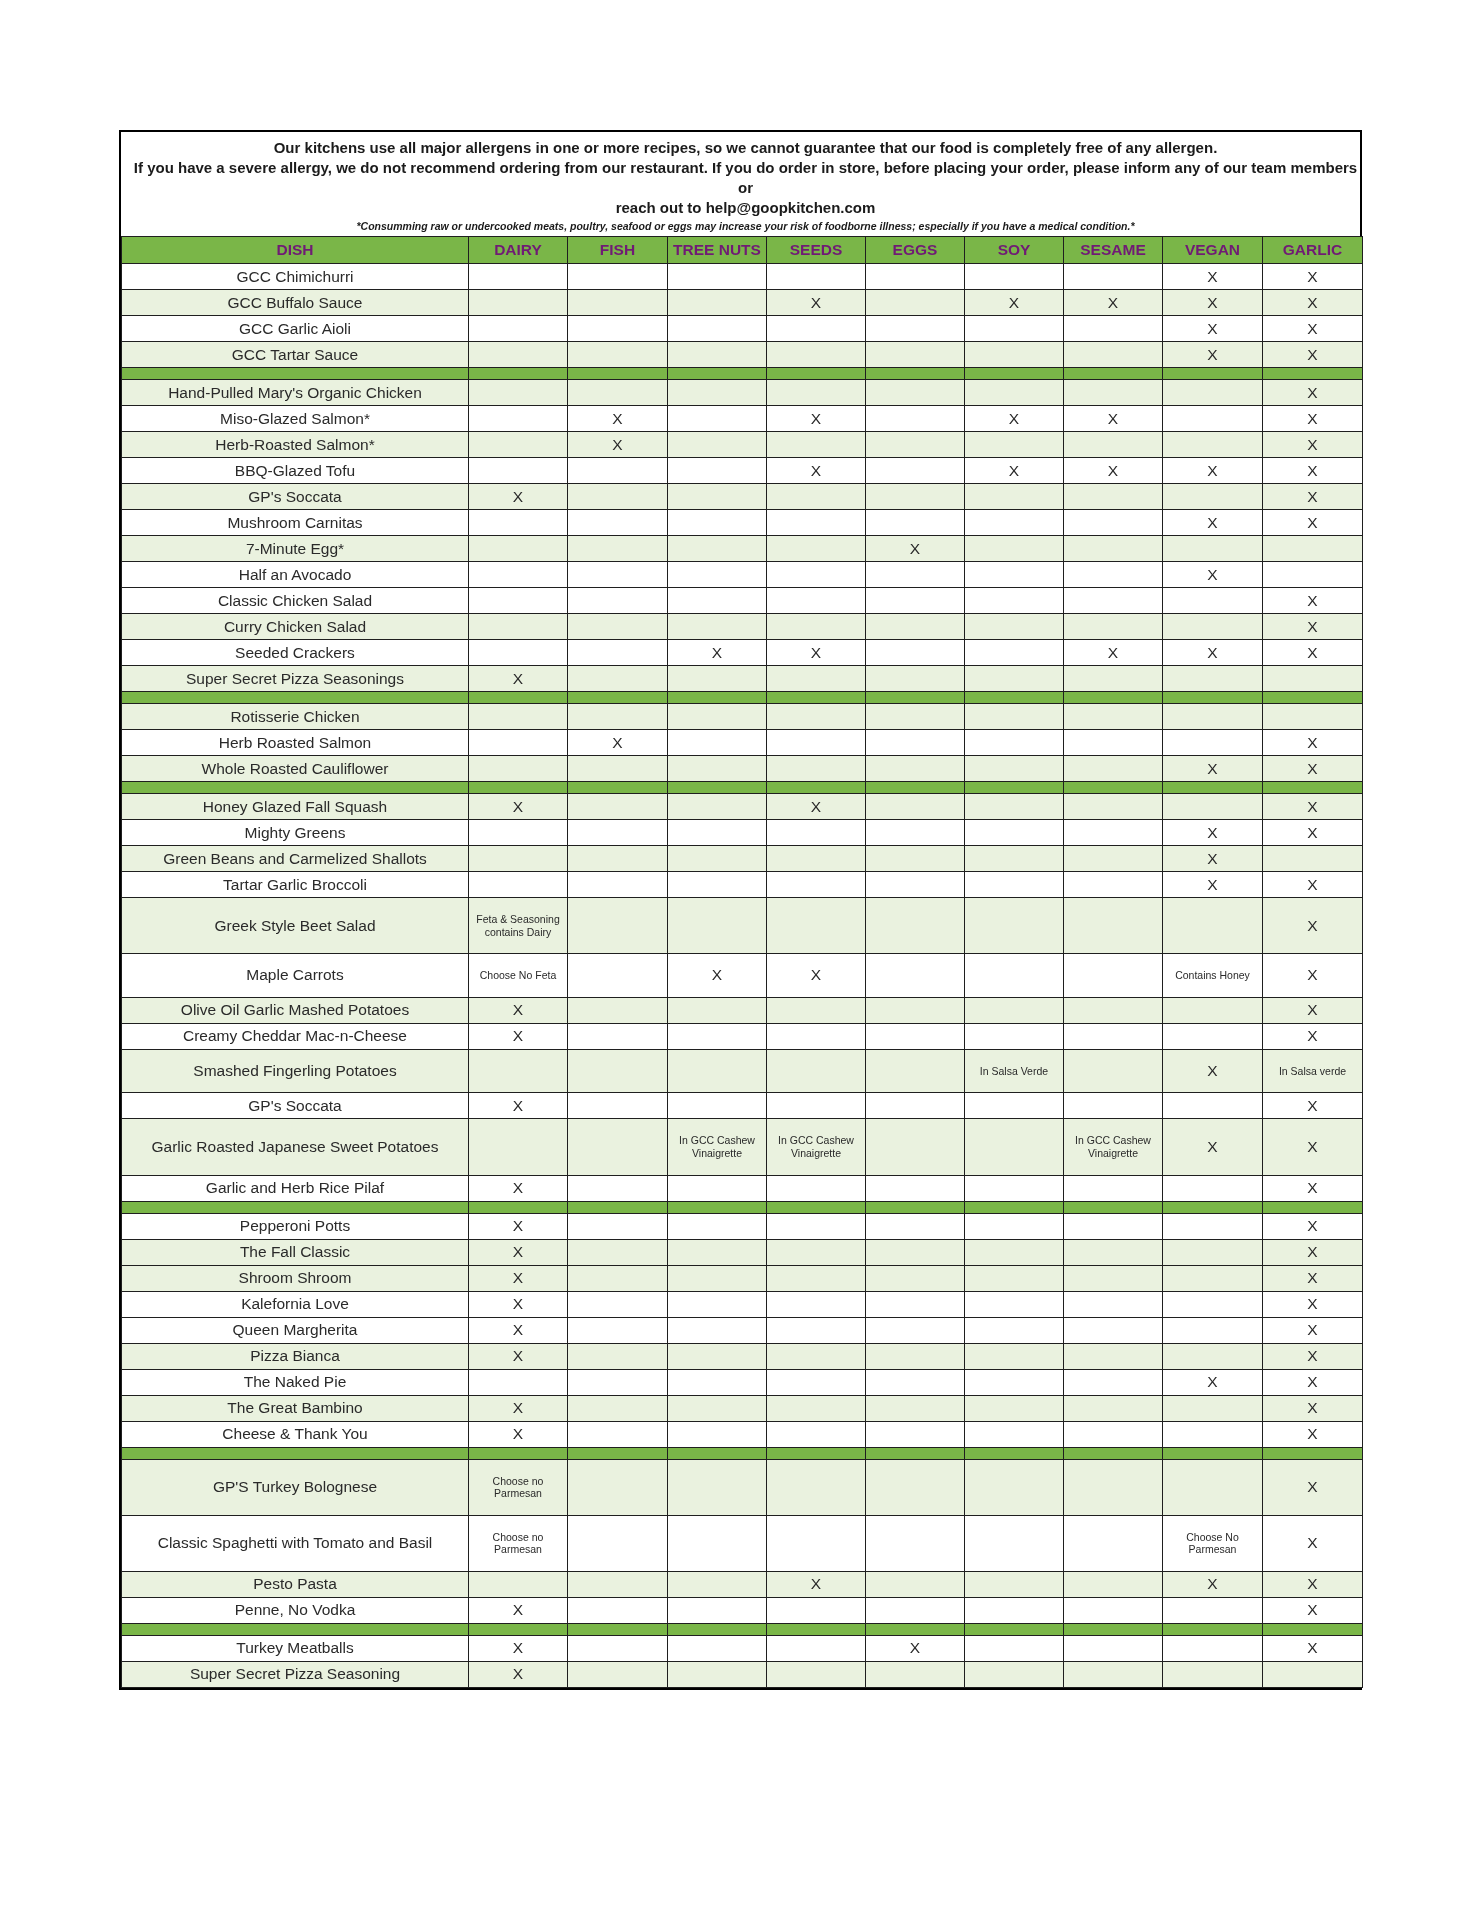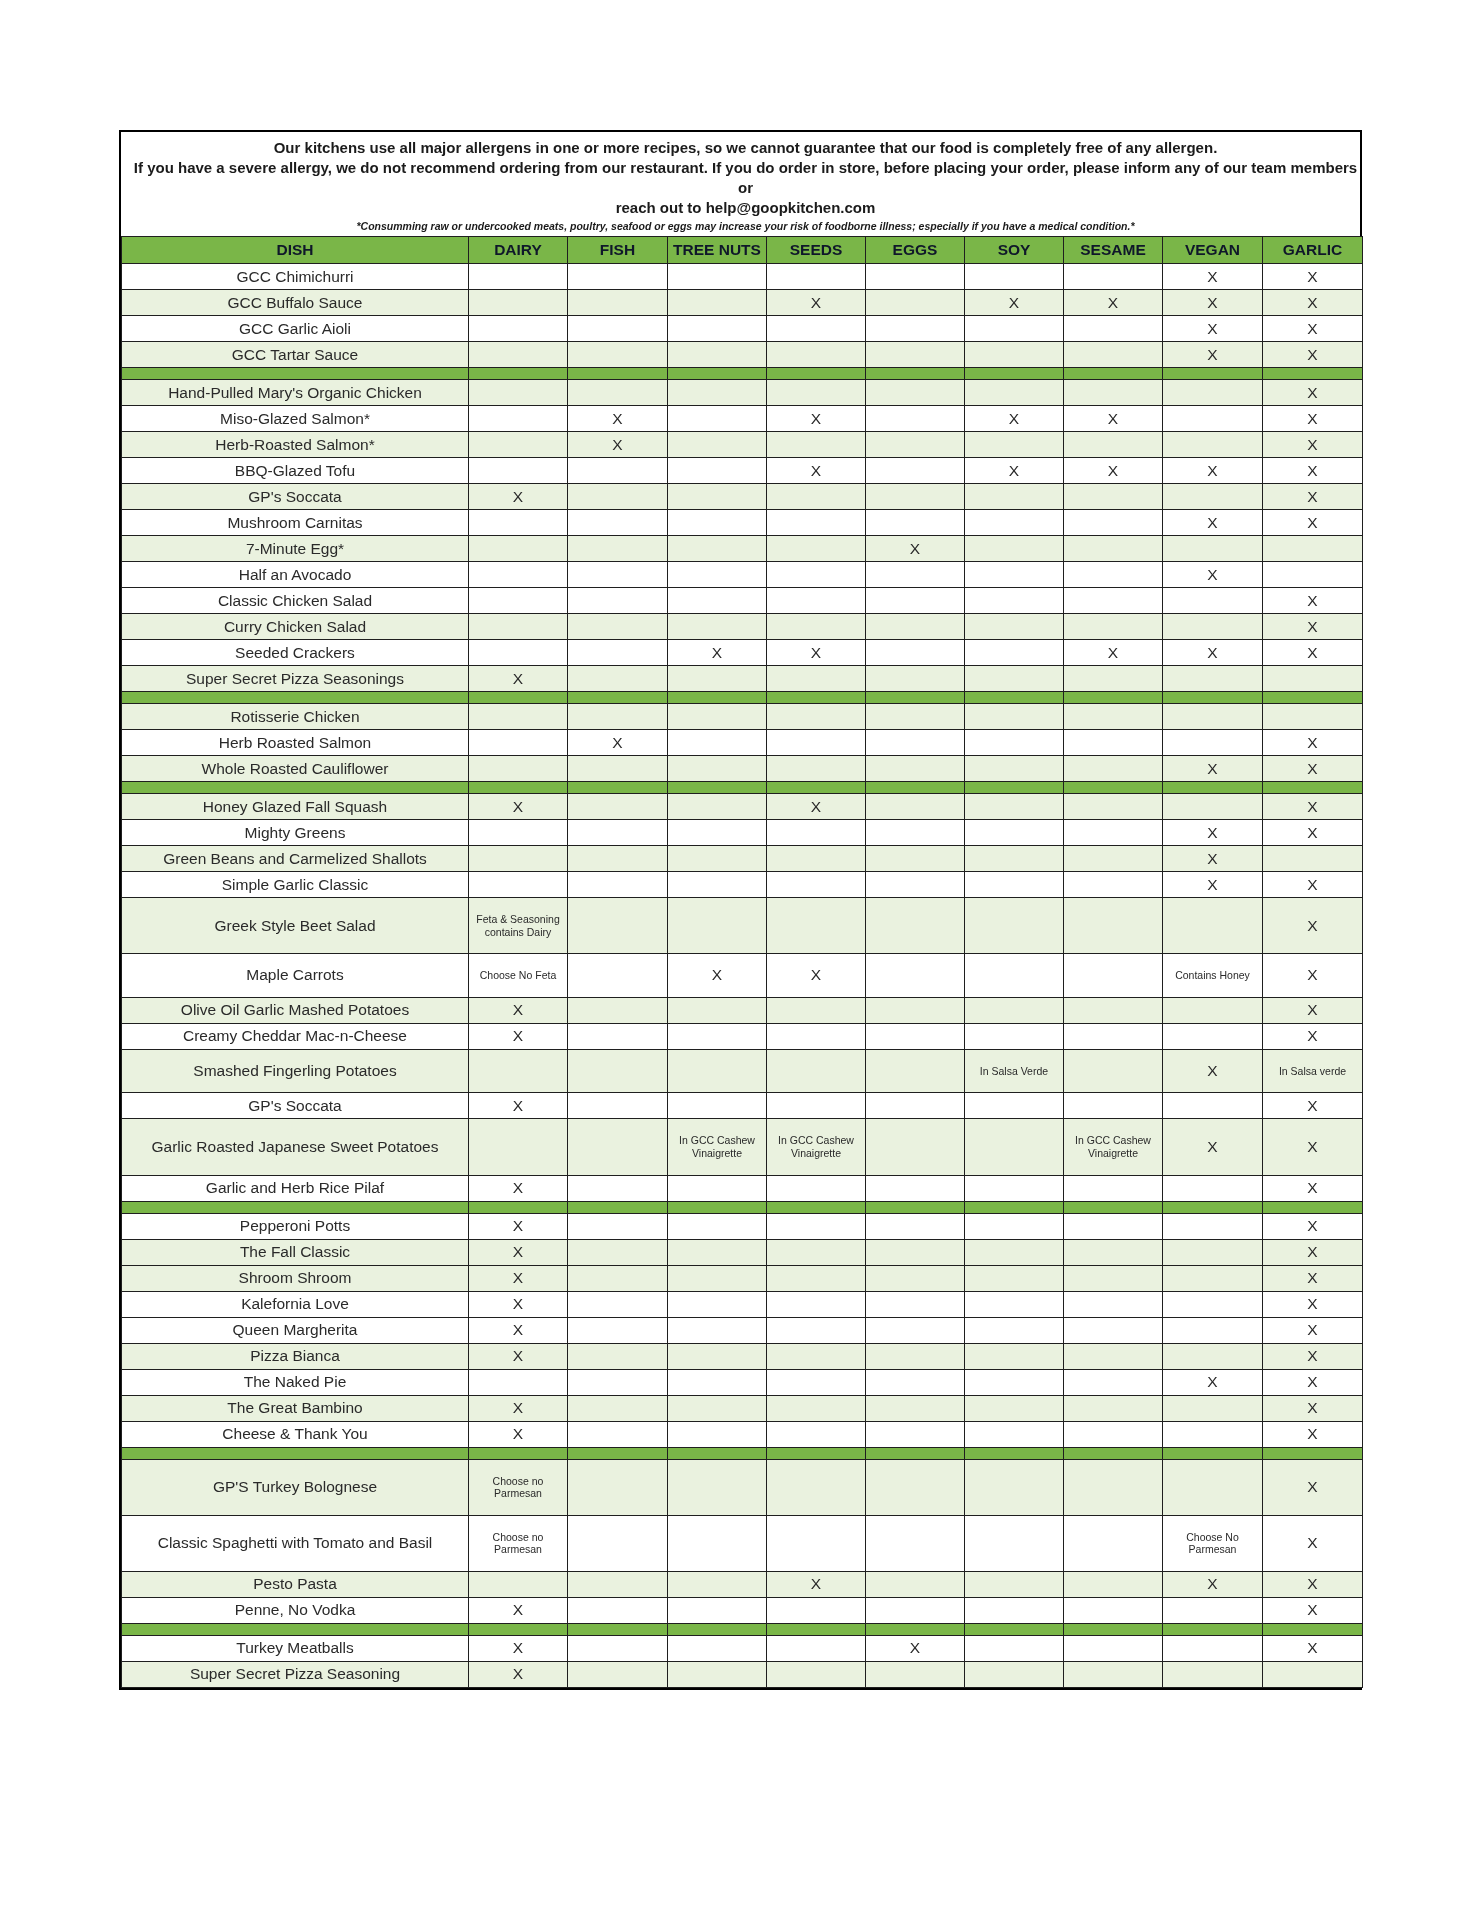--- a/index.html
+++ b/index.html
@@ -46,21 +46,21 @@
     border:1px solid #1f1f1f;
     text-align:center;
     vertical-align:middle;
     padding:1px 2px;
     overflow:hidden;
   }
   table.matrix th{
     background:#7ab648;
     font-size:15.5px;
     font-weight:bold;
-    color:#0f172a;
+    color:#701a75;
     height:24px;
   }
   tr.row td{
     height:23px;
     font-size:15.5px;
     color:#2a2a2a;
   }
   tr.row td.dish{
     font-size:15.5px;
     color:#2a2a2a;
@@ -414,21 +414,21 @@
           <td></td>
           <td></td>
           <td></td>
           <td></td>
           <td></td>
           <td></td>
           <td class="mark">X</td>
           <td></td>
         </tr>
         <tr class="row white">
-          <td class="dish">Simple Garlic Classic</td>
+          <td class="dish">Tartar Garlic Broccoli</td>
           <td></td>
           <td></td>
           <td></td>
           <td></td>
           <td></td>
           <td></td>
           <td></td>
           <td class="mark">X</td>
           <td class="mark">X</td>
         </tr>

